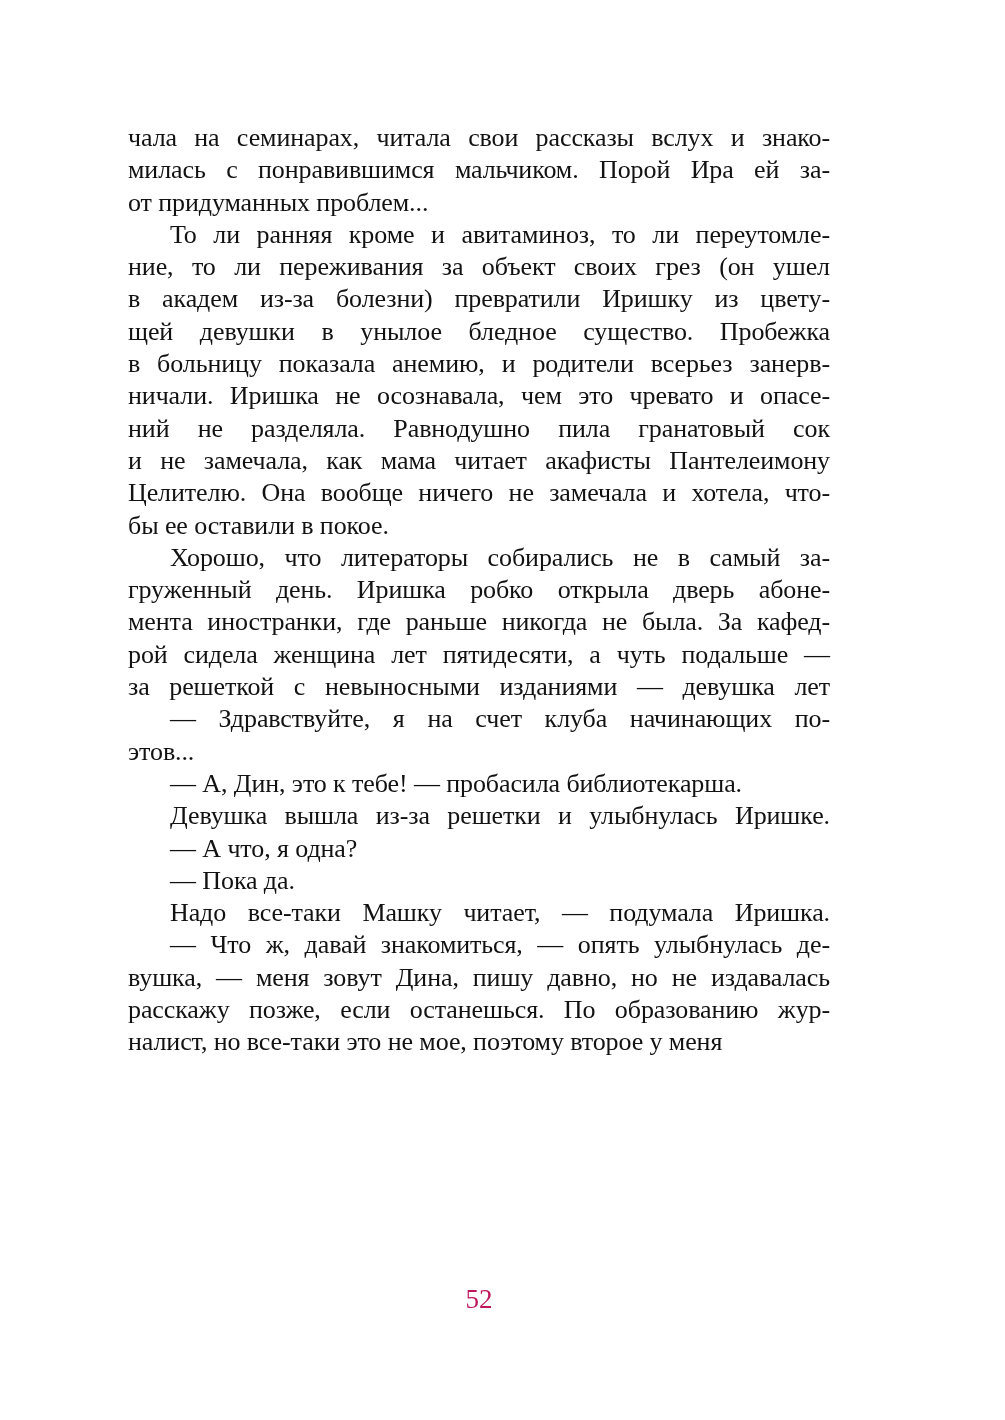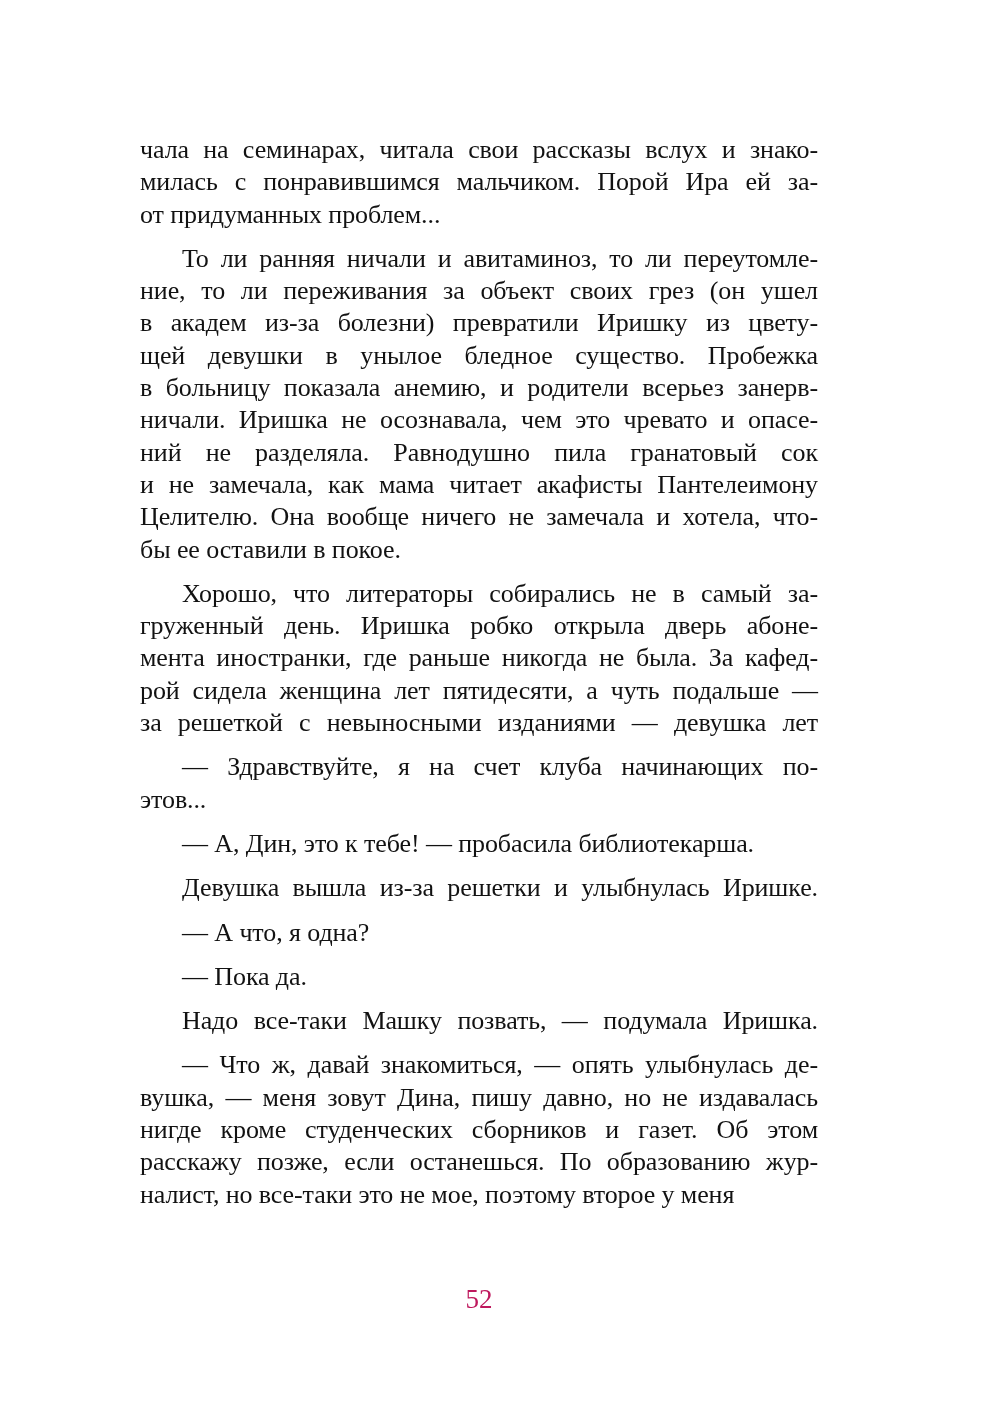--- a/index.html
+++ b/index.html
@@ -22,21 +22,21 @@
   }
   .text-block {
     position: absolute;
     left: 128px;
     top: 122px;
     width: 702px;
     font-size: 26px;
     line-height: 32.3px;
     letter-spacing: -0.1px;
   }
-  .paragraph { margin: 12px; padding: 0; }
+  .paragraph { margin: 0; padding: 0; }
   .line {
     text-align: left;
     white-space: normal;
   }
   .line.just {
     text-align: justify;
     text-align-last: justify;
   }
   .line.indent {
     text-indent: 42px;
@@ -55,21 +55,21 @@
 <body>
 
 <div class="book-page">
   <div class="text-block">
       <div class="paragraph">
         <div class="line just">чала на семинарах, читала свои рассказы вслух и знако-</div>
         <div class="line just">милась с понравившимся мальчиком. Порой Ира ей за-</div>
         <div class="line">от придуманных проблем...</div>
       </div>
       <div class="paragraph">
-        <div class="line just indent">То ли ранняя ничали и авитаминоз, то ли переутомле-</div>
+        <div class="line just indent">То ли ранняя кроме и авитаминоз, то ли переутомле-</div>
         <div class="line just">ние, то ли переживания за объект своих грез (он ушел</div>
         <div class="line just">в академ из-за болезни) превратили Иришку из цвету-</div>
         <div class="line just">щей девушки в унылое бледное существо. Пробежка</div>
         <div class="line just">в больницу показала анемию, и родители всерьез занерв-</div>
         <div class="line just">ничали. Иришка не осознавала, чем это чревато и опасе-</div>
         <div class="line just">ний не разделяла. Равнодушно пила гранатовый сок</div>
         <div class="line just">и не замечала, как мама читает акафисты Пантелеимону</div>
         <div class="line just">Целителю. Она вообще ничего не замечала и хотела, что-</div>
         <div class="line">бы ее оставили в покое.</div>
       </div>
@@ -90,24 +90,23 @@
       <div class="paragraph">
         <div class="line just indent">Девушка вышла из-за решетки и улыбнулась Иришке.</div>
       </div>
       <div class="paragraph">
         <div class="line indent">— А что, я одна?</div>
       </div>
       <div class="paragraph">
         <div class="line indent">— Пока да.</div>
       </div>
       <div class="paragraph">
-        <div class="line just indent">Надо все-таки Машку позвать, — подумала Иришка.</div>
+        <div class="line just indent">Надо все-таки Машку читает, — подумала Иришка.</div>
       </div>
       <div class="paragraph">
         <div class="line just indent">— Что ж, давай знакомиться, — опять улыбнулась де-</div>
         <div class="line just">вушка, — меня зовут Дина, пишу давно, но не издавалась</div>
-        <div class="line just">нигде кроме студенческих сборников и газет. Об этом</div>
         <div class="line just">расскажу позже, если останешься. По образованию жур-</div>
         <div class="line">налист, но все-таки это не мое, поэтому второе у меня</div>
       </div>
     </div>
   <div class="page-number">52</div>
 </div>
 
 </body></html>

